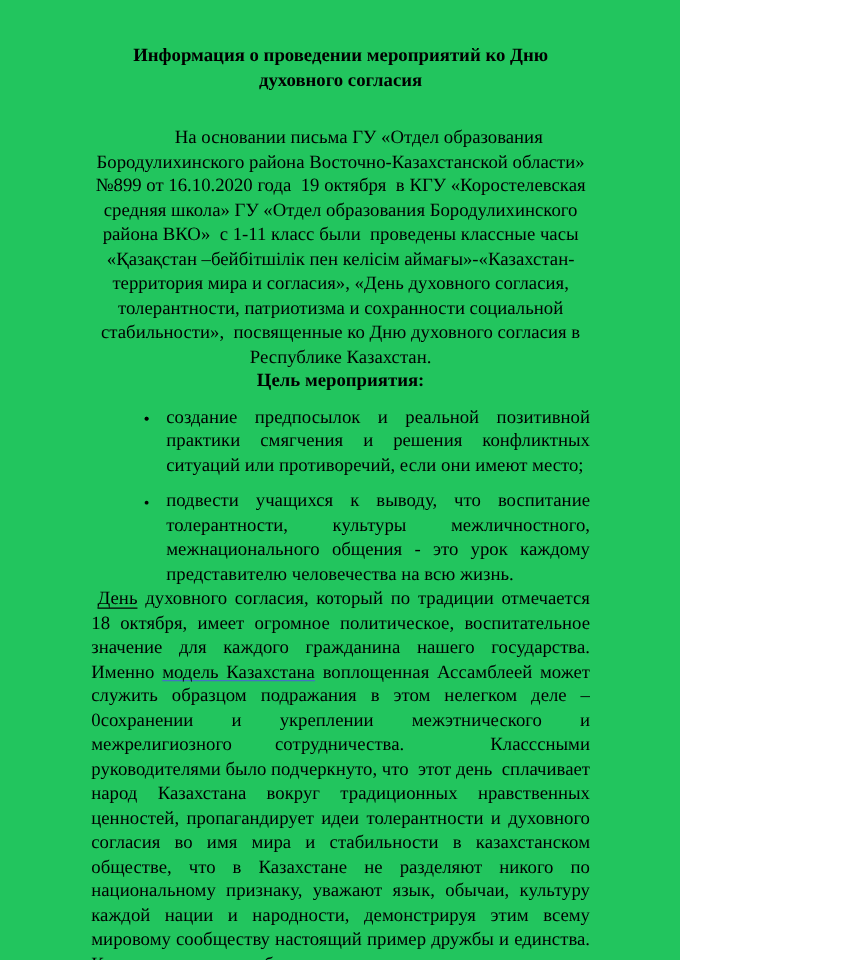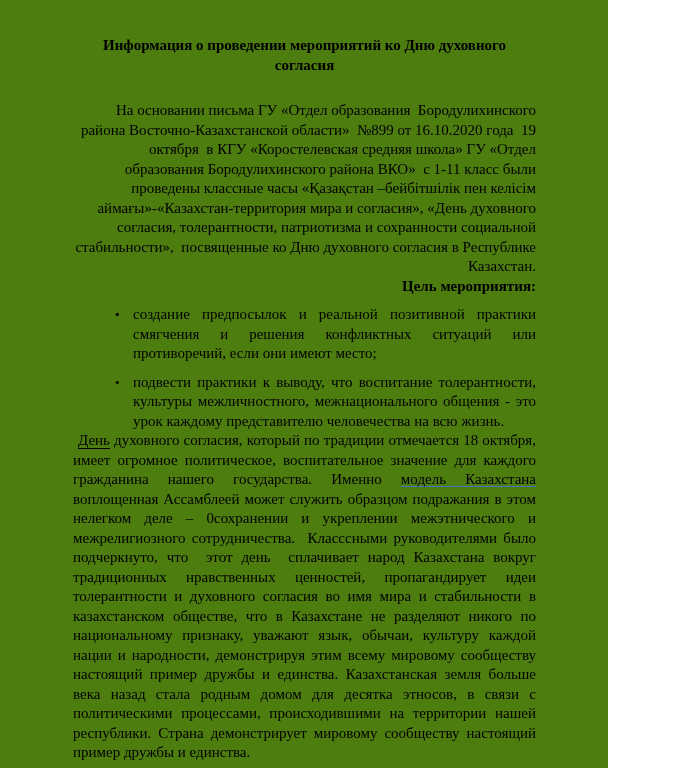--- a/index.html
+++ b/index.html
@@ -11,43 +11,43 @@
     height: 768px;
     background: #ffffff;
     overflow: hidden;
     font-family: "Liberation Serif", "DejaVu Serif", serif;
     font-size: 15px;
     line-height: 19.5px;
     color: #000000;
   }
   .page {
     box-sizing: border-box;
-    width: 608px;
+    width: 544px;
     height: 768px;
     padding: 36px 72px 0 73px;
-    background: #4d7c0f;
+    background: #22c55e;
   }
   .doc-title {
     font-size: 15px;
     font-weight: bold;
     text-align: center;
     margin: 0 0 26px 0;
     white-space: pre-wrap;
   }
   p {
     margin: 0;
     white-space: pre-wrap;
   }
   .intro {
-    text-align: right;
+    text-align: center;
     text-indent: 29px;
   }
   .goal-heading {
     font-weight: bold;
-    text-align: right;
+    text-align: center;
   }
   ul.goals {
     list-style: none;
     margin: 0;
     padding: 0;
   }
   ul.goals li {
     position: relative;
     padding-left: 60px;
     margin: 0 0 9px 0;
@@ -97,18 +97,18 @@
 
   <h1 class="doc-title">Информация о проведении мероприятий ко Дню духовного согласия</h1>
 
   <p class="intro">На основании письма ГУ «Отдел образования  Бородулихинского района Восточно-Казахстанской области»  №899 от 16.10.2020 года  19 октября  в КГУ «Коростелевская средняя школа» ГУ «Отдел образования Бородулихинского района ВКО»  с 1-11 класс были  проведены классные часы «Қазақстан –бейбітшілік пен келісім аймағы»-«Казахстан-территория мира и согласия», «День духовного согласия, толерантности, патриотизма и сохранности социальной стабильности»,  посвященные ко Дню духовного согласия в Республике Казахстан.</p>
 
   <p class="goal-heading">Цель мероприятия:</p>
 
   <ul class="goals">
     <li><span class="marker">•</span></li>
     <li><span class="marker">•</span><span>создание предпосылок и реальной позитивной практики смягчения и решения конфликтных ситуаций или противоречий, если они имеют место;</span></li>
-    <li><span class="marker">•</span><span>подвести практики к выводу, что воспитание </span><span class="bold-word">толерантности</span><span>, культуры межличностного, межнационального общения - это урок каждому представителю человечества на всю жизнь.</span></li>
+    <li><span class="marker">•</span><span>подвести учащихся к выводу, что воспитание </span><span class="bold-word">толерантности</span><span>, культуры межличностного, межнационального общения - это урок каждому представителю человечества на всю жизнь.</span></li>
   </ul>
 
   <p class="closing"><span class="spell-error">День</span><span> духовного согласия, который по традиции отмечается 18 октября, имеет огромное политическое, воспитательное значение для каждого гражданина нашего государства. Именно </span><span class="phrase-underline">модель Казахстана</span><span> воплощенная Ассамблеей может служить образцом подражания в этом нелегком деле – 0сохранении и укреплении межэтнического и межрелигиозного сотрудничества.  Класссными руководителями было подчеркнуто, что  этот день  сплачивает народ Казахстана вокруг традиционных нравственных ценностей, пропагандирует идеи толерантности и духовного согласия во имя мира и стабильности в казахстанском обществе, что в Казахстане не разделяют никого по национальному признаку, уважают язык, обычаи, культуру каждой нации и народности, демонстрируя этим всему мировому сообществу настоящий пример дружбы и единства. Казахстанская земля больше века назад стала родным домом для десятка этносов, в связи с политическими процессами, происходившими на территории нашей республики. Страна демонстрирует мировому сообществу настоящий пример дружбы и единства.</span></p>
 
 </div>
 
 </body></html>

